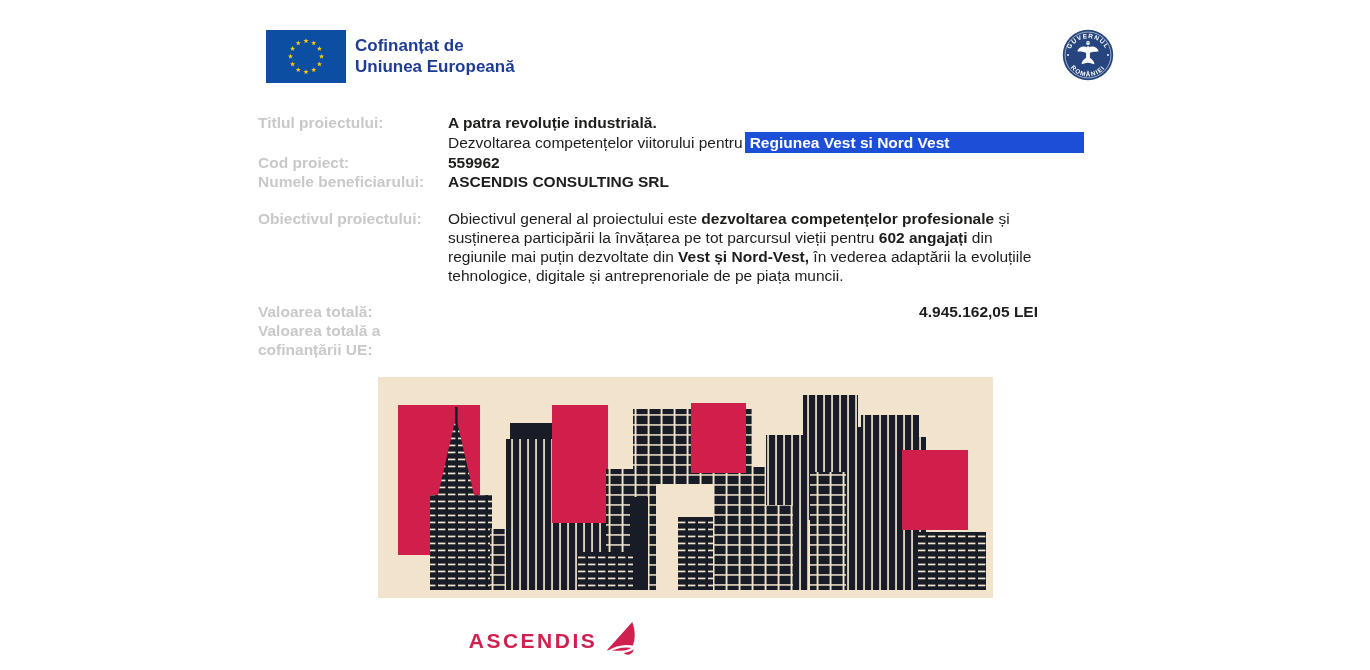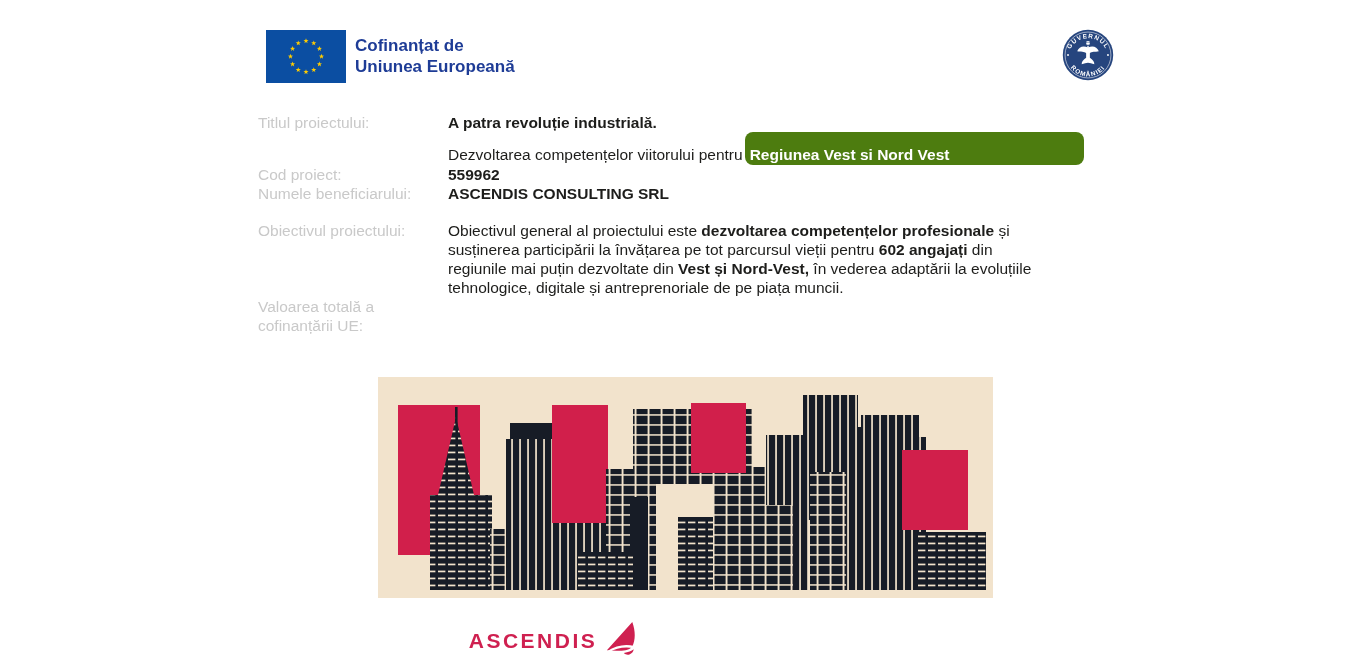--- a/index.html
+++ b/index.html
@@ -9,29 +9,29 @@
   
   .eu-badge{position:absolute;left:266px;top:30px;display:flex;align-items:flex-start;gap:9px;}
   .eu-flag{display:block;}
   .eu-text{font-size:17px;font-weight:bold;color:#1e3c96;line-height:21px;padding-top:5px;}
   .gov-logo{position:absolute;left:1060px;top:27px;}
 
   
   .info{position:absolute;left:258px;top:113px;width:850px;font-size:15.5px;line-height:19px;}
   .row{display:grid;grid-template-columns:190px 1fr;}
   .row.money{grid-template-columns:190px 590px;}
-  .lbl{color:#c9c9c9;}
+  .lbl{color:#c9c9c9;font-weight:bold;}
   .val{color:#1d1d1b;}
   .b{font-weight:bold;}
   .money .val{text-align:right;font-weight:bold;}
   .mt18{margin-top:18px;}
   .mt17{margin-top:17px;}
   .title-line2{white-space:nowrap;}
-  .hl{display:inline-block;background:#4d7c0f;color:#ffffff;font-weight:bold;
-      width:334px;padding:13px 0 1px 5px;margin-left:2px;vertical-align:baseline;border-radius:8px;}
+  .hl{display:inline-block;background:#1d4ed8;color:#ffffff;font-weight:bold;
+      width:334px;padding:1px 0 1px 5px;margin-left:2px;vertical-align:baseline;}
   .objective{width:600px;}
 
   
   .skyline{position:absolute;left:378px;top:377px;width:615px;height:221px;margin:0;}
 
   
   .brand{position:absolute;left:0;top:620px;width:1106px;display:flex;justify-content:center;
          align-items:center;gap:8px;}
   .brand-text{font-size:21px;font-weight:bold;letter-spacing:2.5px;color:#cf2050;padding-top:6px;}
 </style>
@@ -106,20 +106,24 @@
     <div class="row">
       <div class="lbl">Numele beneficiarului:</div>
       <div class="val b">ASCENDIS CONSULTING SRL</div>
     </div>
 
     <div class="row mt18">
       <div class="lbl">Obiectivul proiectului:</div>
       <div class="val objective"><span>Obiectivul general al proiectului este </span><span class="b">dezvoltarea competențelor profesionale</span><span> și susținerea participării la învățarea pe tot parcursul vieții pentru </span><span class="b">602 angajați</span><span> din regiunile mai puțin dezvoltate din </span><span class="b">Vest și Nord-Vest,</span><span> în vederea adaptării la evoluțiile tehnologice, digitale și antreprenoriale de pe piața muncii.</span></div>
     </div>
 
+    <div class="row money mt17">
+      <div class="lbl">Valoarea totală:</div>
+      <div class="val">4.945.162,05 LEI</div>
+    </div>
 
     <div class="row money">
       <div class="lbl">Valoarea totală a cofinanțării UE:</div>
     </div>
 
   </main>
 
   <figure class="skyline">
     <svg width="615" height="221" viewBox="0 0 615 221">
       <defs>

